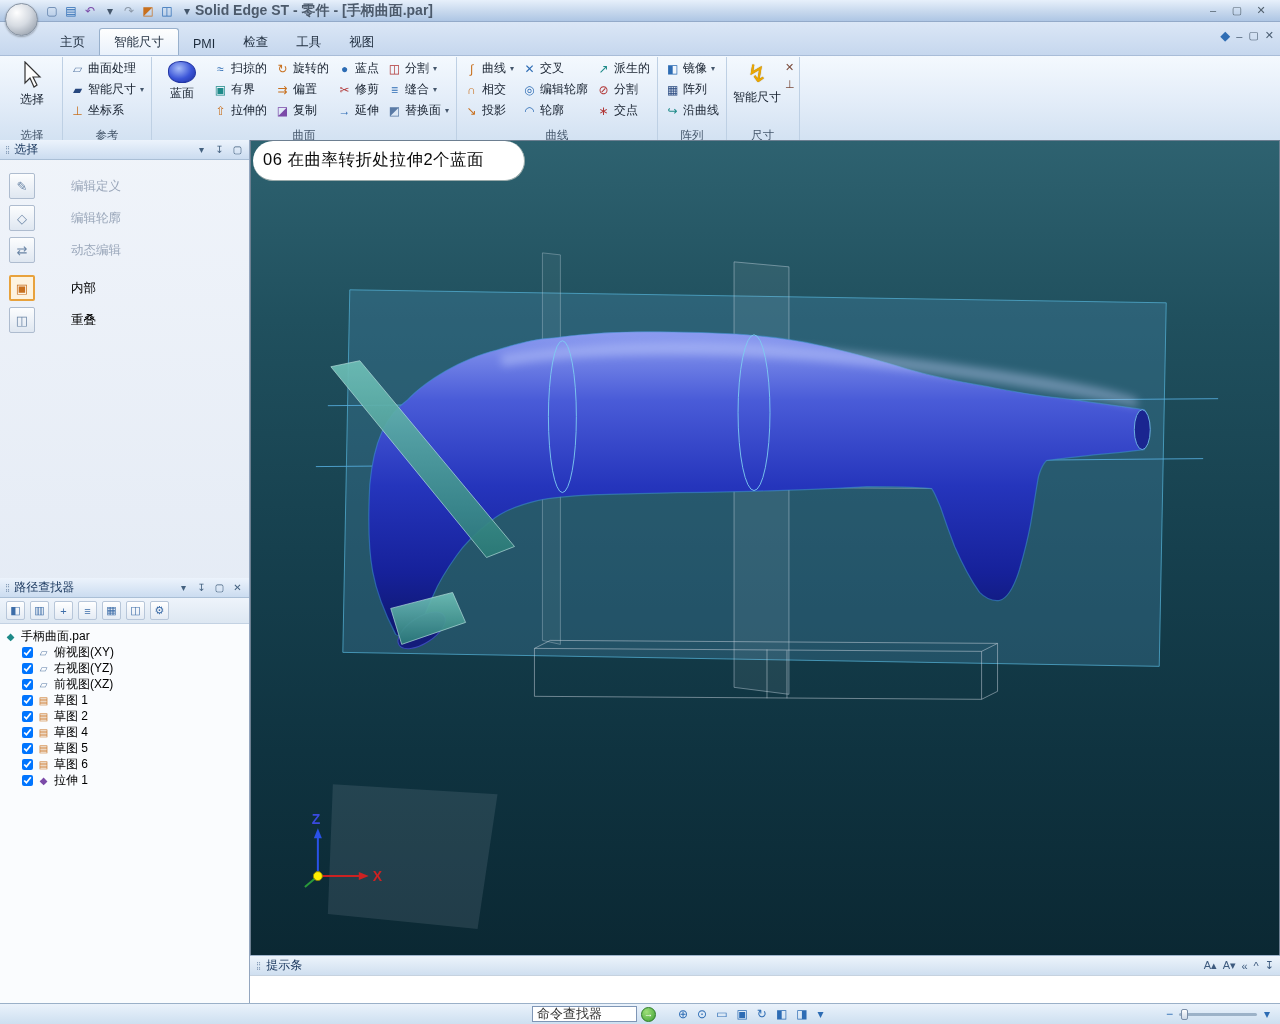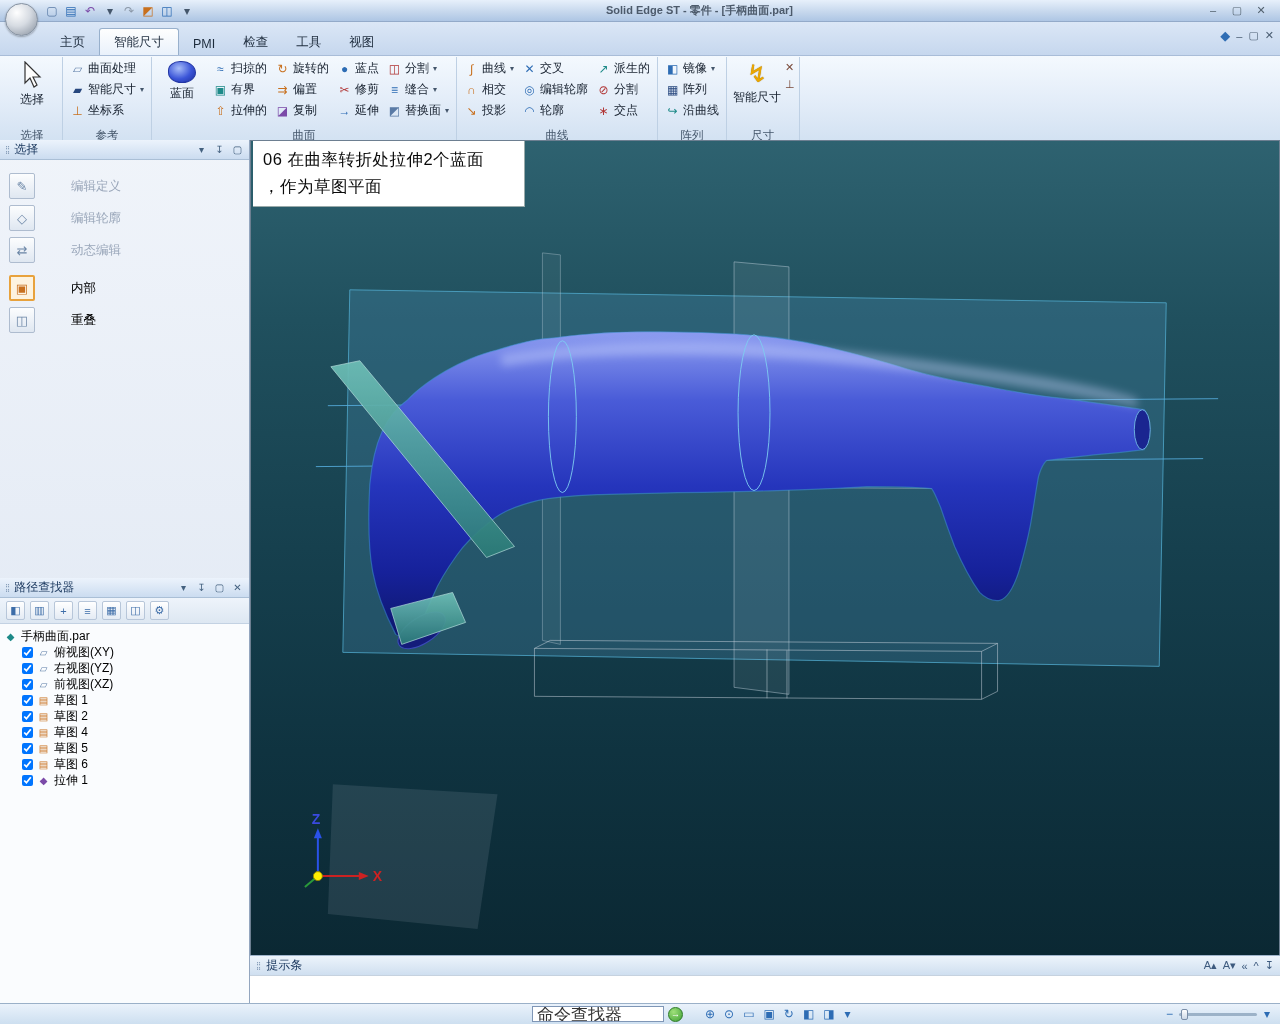--- a/index.html
+++ b/index.html
@@ -3,21 +3,21 @@
 <meta charset="utf-8">
 <style>
   * { margin:0; padding:0; box-sizing:border-box; }
   html,body { width:1280px; height:1024px; overflow:hidden; font-family:"Liberation Sans",sans-serif; background:#cfdcee; position:relative; }
 
   
   .titlebar { height:22px; background:linear-gradient(#e7f0fb,#c4d6ec 60%,#aec6e4); border-bottom:1px solid #93aac9; display:flex; align-items:center; position:relative; }
   .orb { position:absolute; left:5px; top:3px; width:33px; height:33px; border-radius:50%; background:radial-gradient(circle at 35% 28%, #ffffff, #d6dbe2 45%, #a8b0bb 75%, #878f9a); border:1px solid #8591a0; z-index:20; box-shadow:0 1px 2px rgba(0,0,0,.3); }
   .qat { display:flex; align-items:center; gap:3px; margin-left:44px; }
   .qat .ic { font-size:12px; line-height:16px; width:16px; text-align:center; }
-  .titletext { flex:1; text-align:center; font-size:11px; color:#4c5a6b; font-weight:bold; }
+  .titletext { flex:1; text-align:left; font-size:14px; color:#4c5a6b; font-weight:bold; }
   .winbtns { display:flex; gap:6px; margin-right:10px; }
   .winbtn { font-size:11px; color:#53626f; width:18px; text-align:center; }
 
   
   .tabrow { height:34px; background:linear-gradient(#dbe7f6,#c6d7ee); display:flex; align-items:flex-end; padding-left:46px; border-bottom:1px solid #a9bdd8; position:relative; }
   .tab { padding:5px 14px 4px; font-size:12.5px; color:#1d2b3c; }
   .tab.active { background:linear-gradient(#fefefe,#e9f1fb); border:1px solid #98b0cc; border-bottom:none; border-radius:3px 3px 0 0; }
   .tabrow-right { position:absolute; right:6px; top:6px; display:flex; gap:6px; align-items:center; }
   .tabrow-right .ic { font-size:11px; color:#4a5d72; }
   .helpcube { color:#2f6db4 !important; font-size:13px !important; }
@@ -65,30 +65,30 @@
   .trow { display:flex; align-items:center; height:16px; gap:4px; }
   .trow input { width:11px; height:11px; margin:0; }
   .indent { width:14px; }
   .tico { font-size:10px; width:13px; text-align:center; }
 
   
   .vcol { position:absolute; left:250px; right:0; top:140px; bottom:21px; display:flex; flex-direction:column; }
   .viewport { flex:1; position:relative; overflow:hidden; border:1px solid #6d7f91; border-bottom:none;
     background:linear-gradient(180deg,#2e6270 0%, #20505e 22%, #16404e 50%, #0f3340 75%, #0b2833 100%); }
   .viewport svg { position:absolute; inset:0; width:100%; height:100%; }
-  .anno { position:absolute; left:2px; top:0; background:#ffffff; border-right:1px solid #9aa; border-bottom:1px solid #9aa; padding:5px 10px 7px; width:272px; color:#0a0a0a; font-size:16.5px; line-height:1.62; letter-spacing:0.5px; }
+  .anno { position:absolute; left:2px; top:0; background:#ffffff; border-right:1px solid #9aa; border-bottom:1px solid #9aa; padding:5px 10px 7px; width:272px; color:#0a0a0a; font-size:16.5px; line-height:1.62; letter-spacing:0.5px;border-radius:24px; }
   .promptbar { height:20px; background:linear-gradient(#edf4fb,#cfdff0); border-top:1px solid #9fb4cb; display:flex; align-items:center; gap:6px; padding:0 6px; font-size:12px; color:#1d3a60; }
   .promptbar .grip { color:#8aa0bb; font-size:11px; letter-spacing:-1px; }
   .promptbar .spacer { flex:1; }
   .promptbar .pic { font-size:11px; color:#3d5a7e; }
   .bottomstrip { height:28px; background:#ffffff; border-top:1px solid #c6d2df; }
 
   
   .statusbar { position:absolute; left:0; right:0; bottom:0; height:21px; background:linear-gradient(#eaf2fb,#cddff0); border-top:1px solid #9ab0c8; display:flex; align-items:center; font-size:11px; }
-  .cmdfind { margin-left:532px; width:132px; height:16px; border:1px solid #7f96b6; font-size:17px; padding:0 4px; color:#333; background:#fff; }
+  .cmdfind { margin-left:532px; width:105px; height:16px; border:1px solid #7f96b6; font-size:13px; padding:0 4px; color:#333; background:#fff; }
   .gobtn { width:15px; height:15px; margin-left:4px; border-radius:50%; background:radial-gradient(circle at 35% 30%, #9fe07a, #3fa034); border:1px solid #2c7a26; color:#fff; font-size:9px; display:flex; align-items:center; justify-content:center; }
   .sicons { display:flex; gap:9px; margin-left:22px; align-items:center; }
   .sic { font-size:12px; color:#2d6cb4; }
   .zoomwrap { margin-left:auto; margin-right:10px; display:flex; align-items:center; gap:6px; }
   .slider { width:78px; height:3px; background:#9cb2c8; border-radius:2px; position:relative; }
   .thumb { position:absolute; left:2px; top:-4px; width:7px; height:11px; background:linear-gradient(#fefefe,#cdd8e6); border:1px solid #7a8ea8; border-radius:2px; }
 </style>
 </head>
 <body>
 
@@ -545,21 +545,20 @@
         <polygon points="118,736 108,732 108,740" fill="#cc2222"></polygon>
         <line x1="67" y1="736" x2="54" y2="747" stroke="#2a9a3a" stroke-width="2"></line>
         <circle cx="67" cy="736" r="4.5" fill="#ffee00" stroke="#998800" stroke-width="1"></circle>
         <text x="61" y="684" font-size="14" font-weight="bold" fill="#3a4ae0" font-family="Liberation Sans, sans-serif">Z</text>
         <text x="122" y="741" font-size="14" font-weight="bold" fill="#cc2222" font-family="Liberation Sans, sans-serif">X</text>
       </g>
     </svg>
 
     <div class="anno">
       <div>06 在曲率转折处拉伸2个蓝面</div>
-      <div>，作为草图平面</div>
     </div>
   </div>
 
   <div class="promptbar">
     <span class="grip">⁞⁞</span>
     <span>提示条</span>
     <span class="spacer"></span>
     <span class="pic">A▴</span>
     <span class="pic">A▾</span>
     <span class="pic">«</span>

